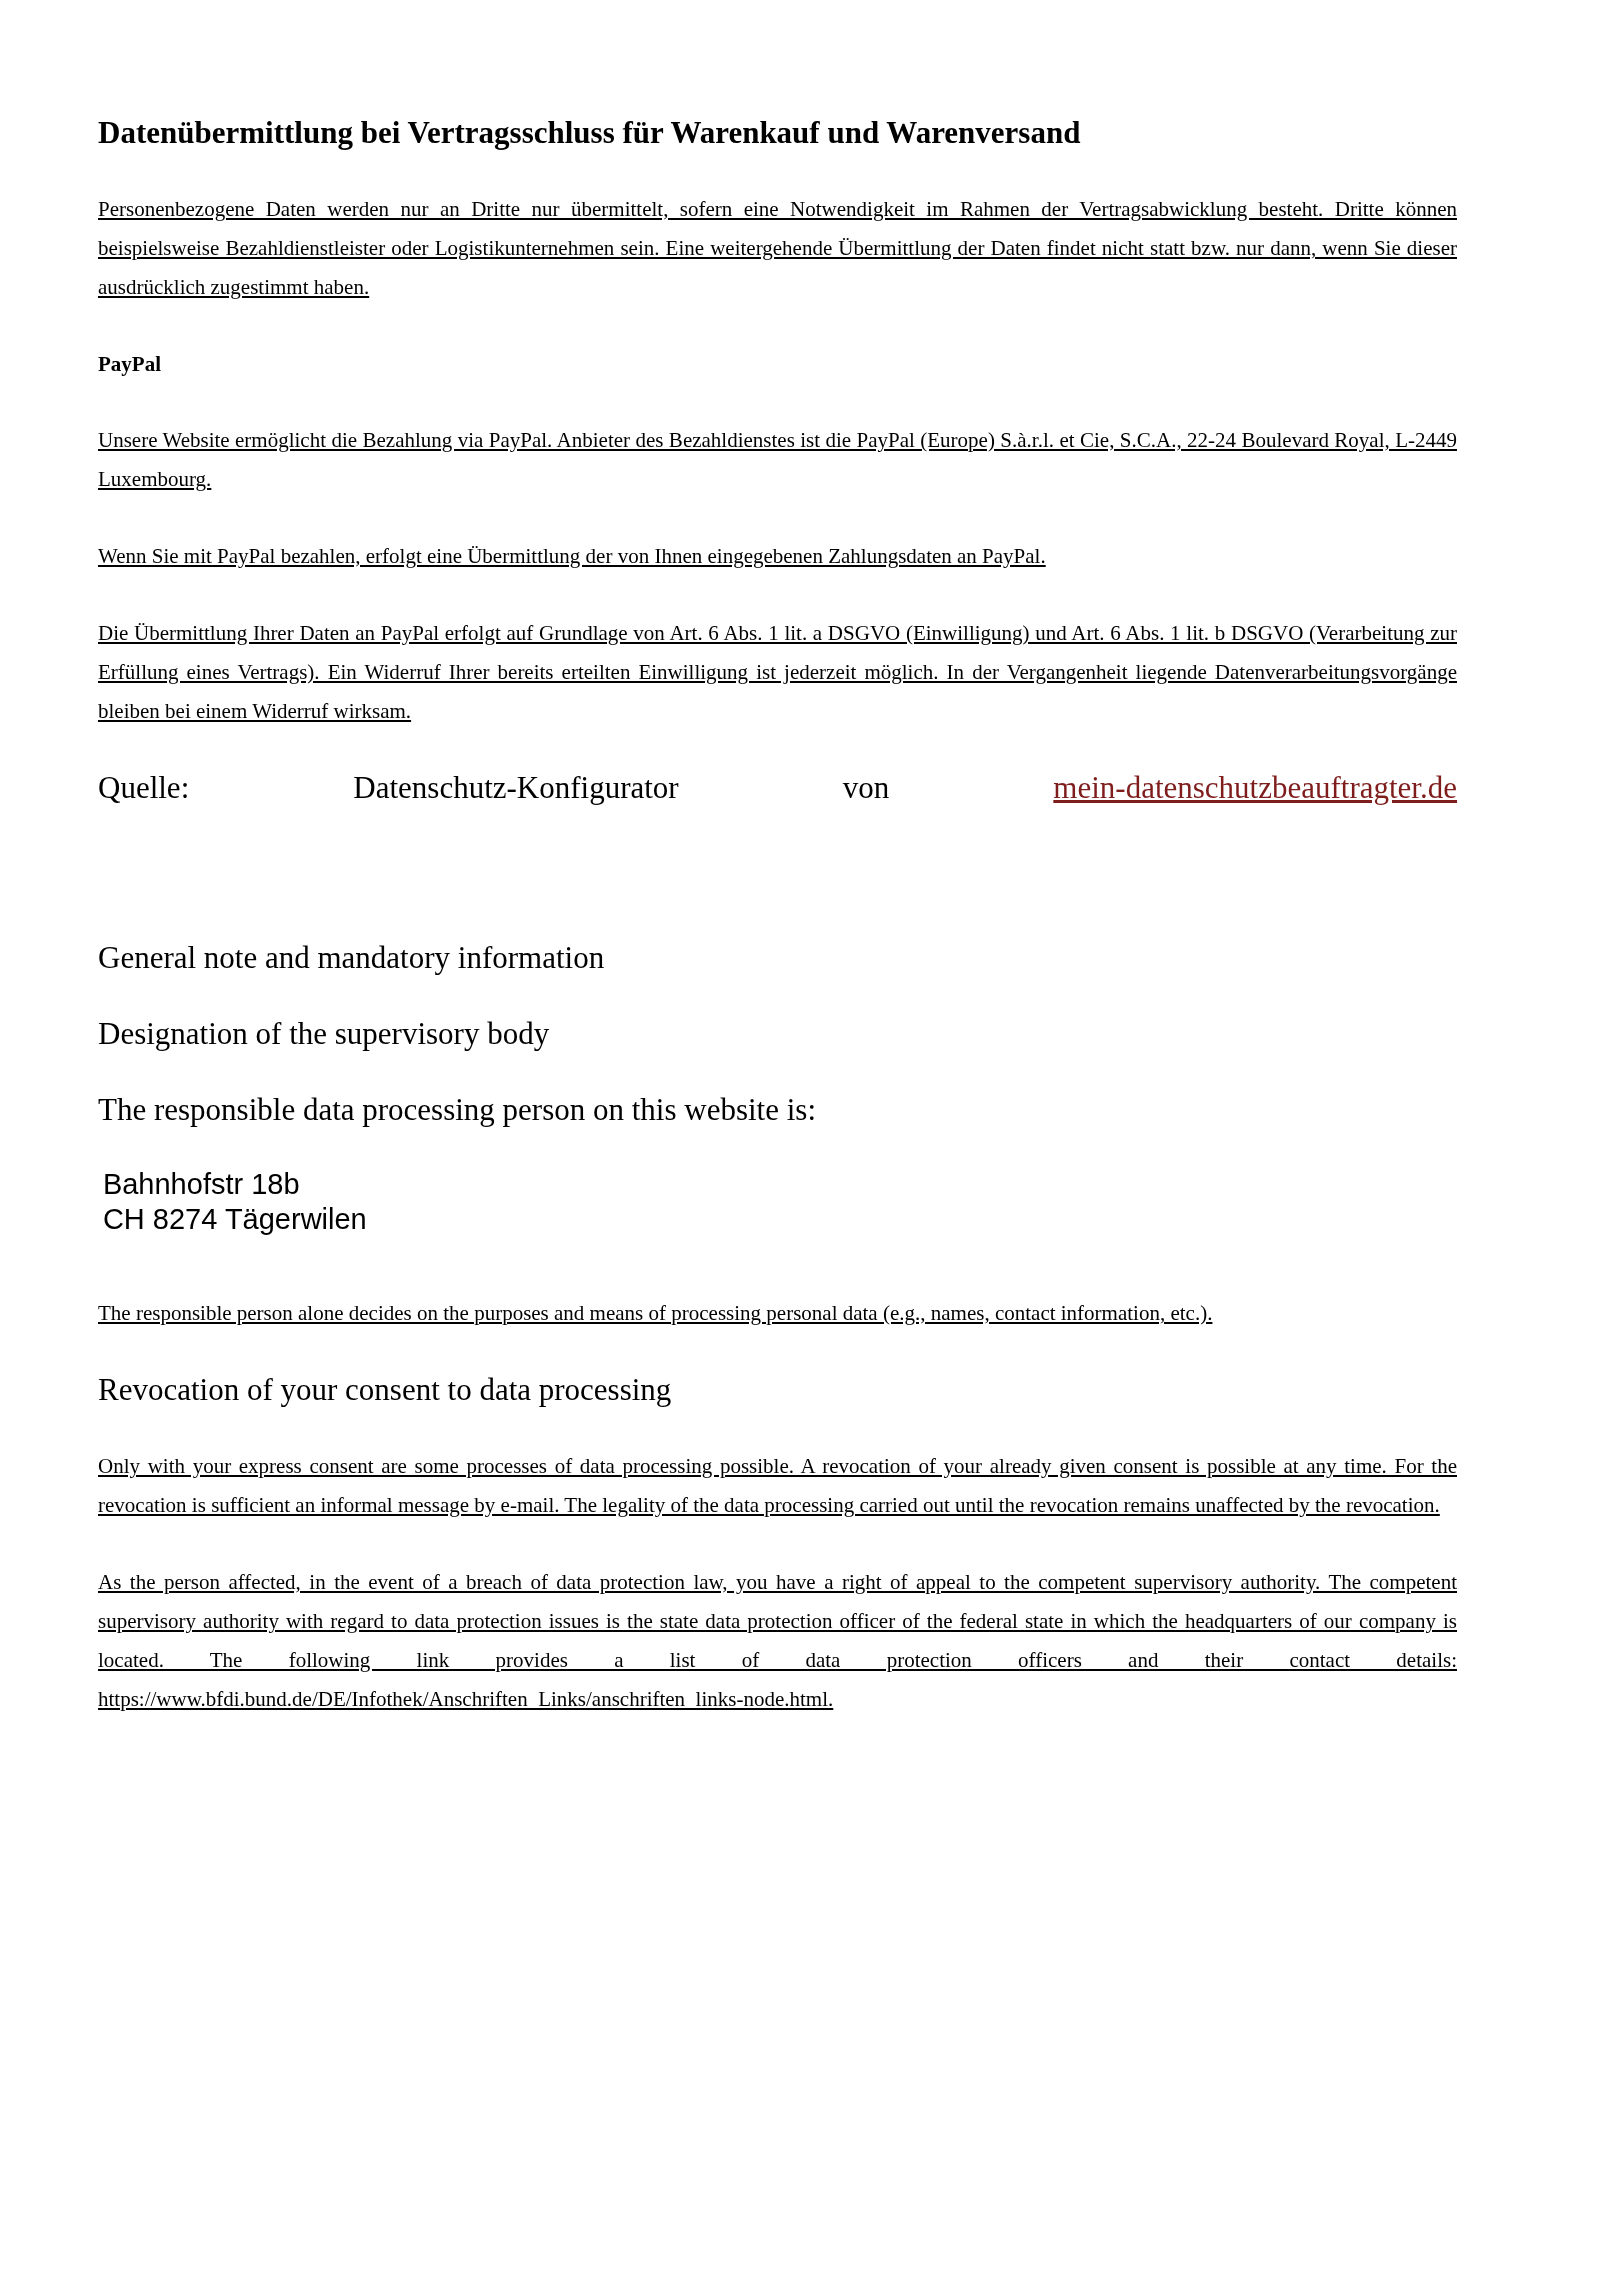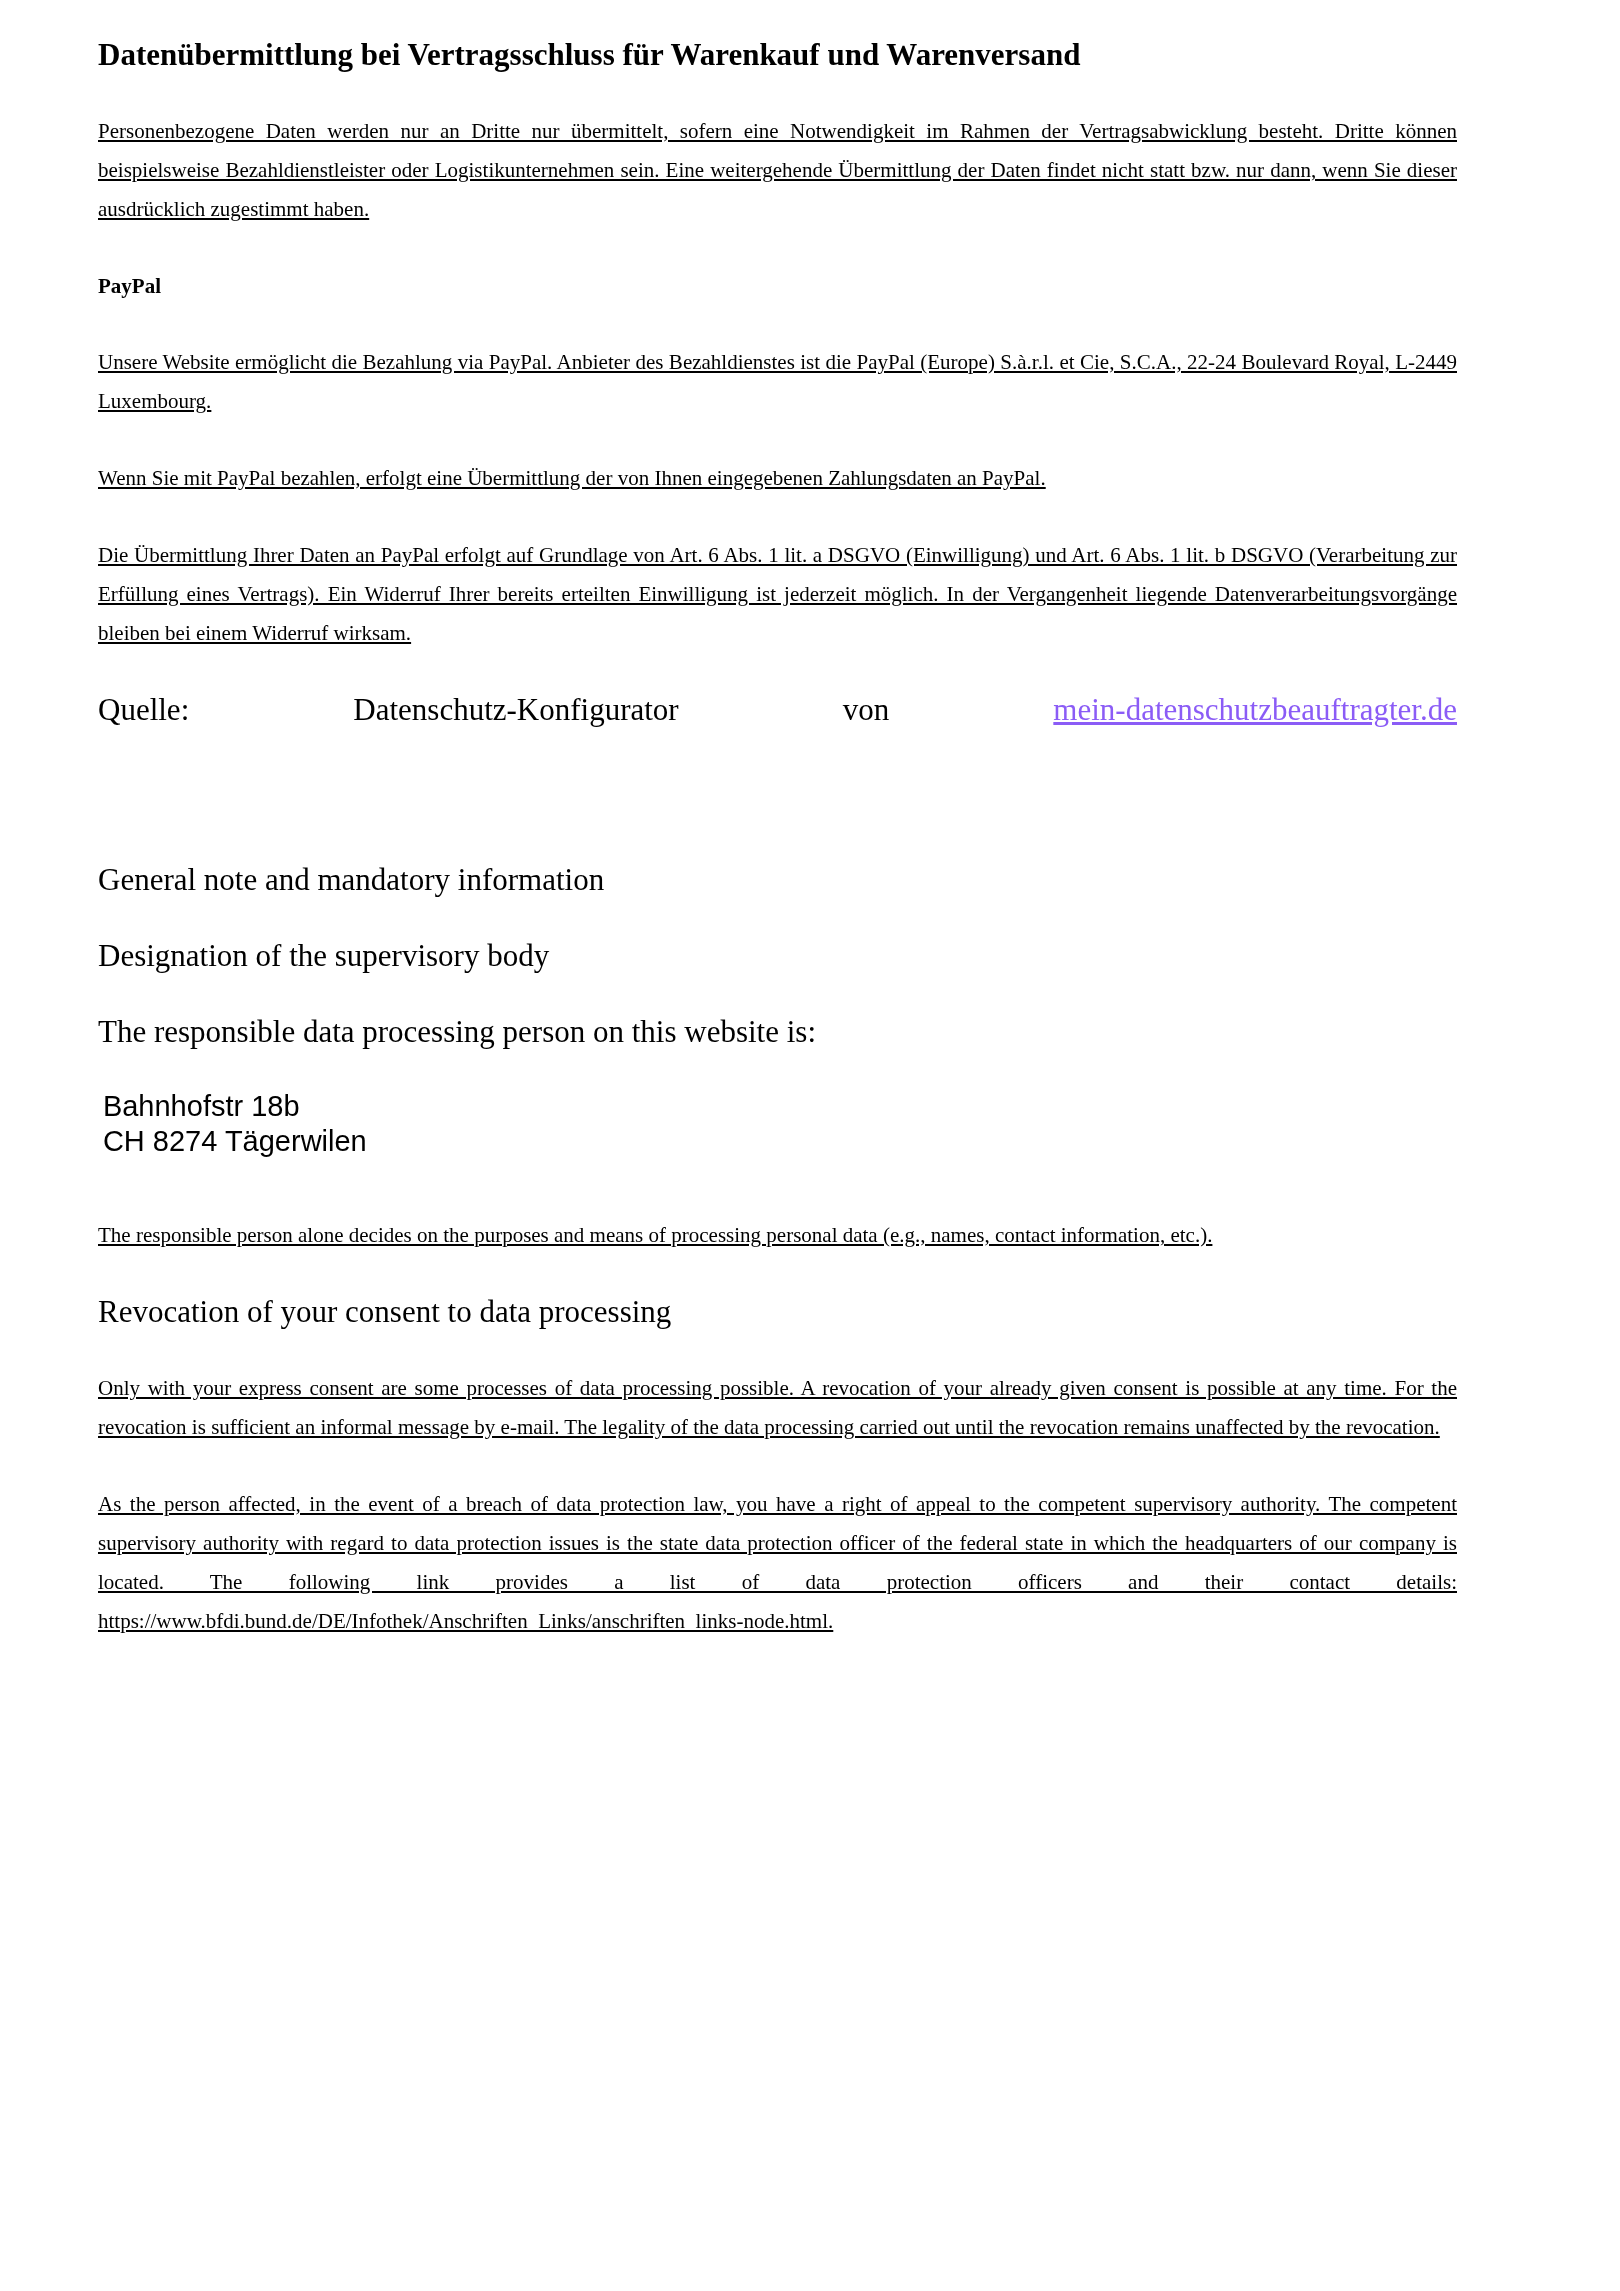--- a/index.html
+++ b/index.html
@@ -7,21 +7,21 @@
   body {
     width: 1620px;
     height: 2292px;
     overflow: hidden;
     color: #000000;
     font-family: "Liberation Serif", serif;
   }
   .page {
     width: 1548px;
     height: 2292px;
-    padding: 36px 91px 0 98px;
+    padding: 114px 91px 0 98px;
     background: #ffffff;
   }
   .para {
     font-size: 21px;
     line-height: 39px;
     text-align: justify;
     margin-bottom: 38px;
     text-decoration: underline;
   }
   .doc-heading {
@@ -39,21 +39,21 @@
   }
   .source-line {
     display: flex;
     justify-content: space-between;
     align-items: flex-start;
     font-size: 31px;
     line-height: 38px;
     margin-top: 38px;
   }
   .source-link {
-    color: #8b5cf6;
+    color: #7f1d1d;
     text-decoration: underline;
     cursor: pointer;
   }
   .en-section {
     margin-top: 132px;
   }
   .en-line {
     font-size: 31px;
     line-height: 38px;
     margin-bottom: 38px;

